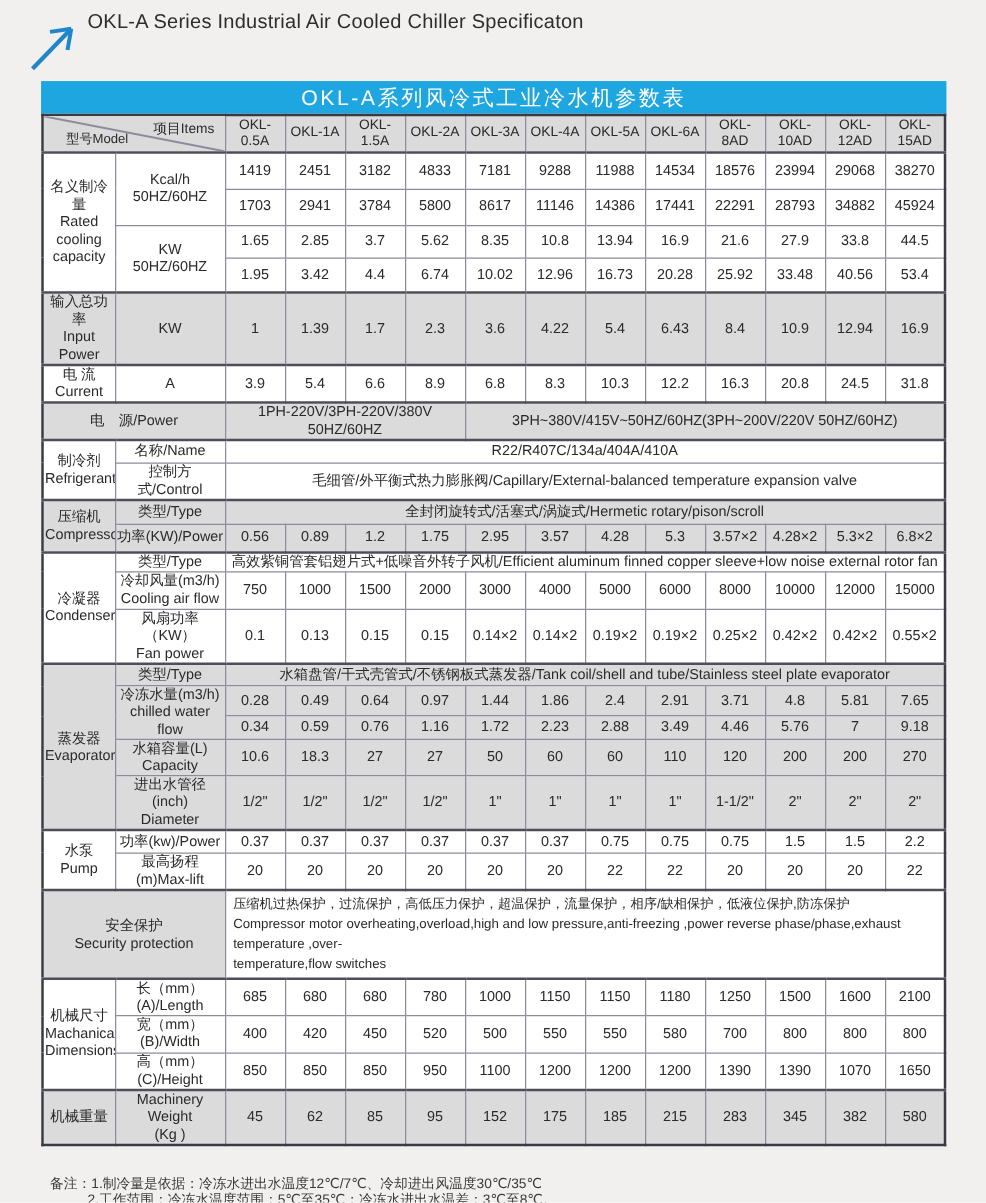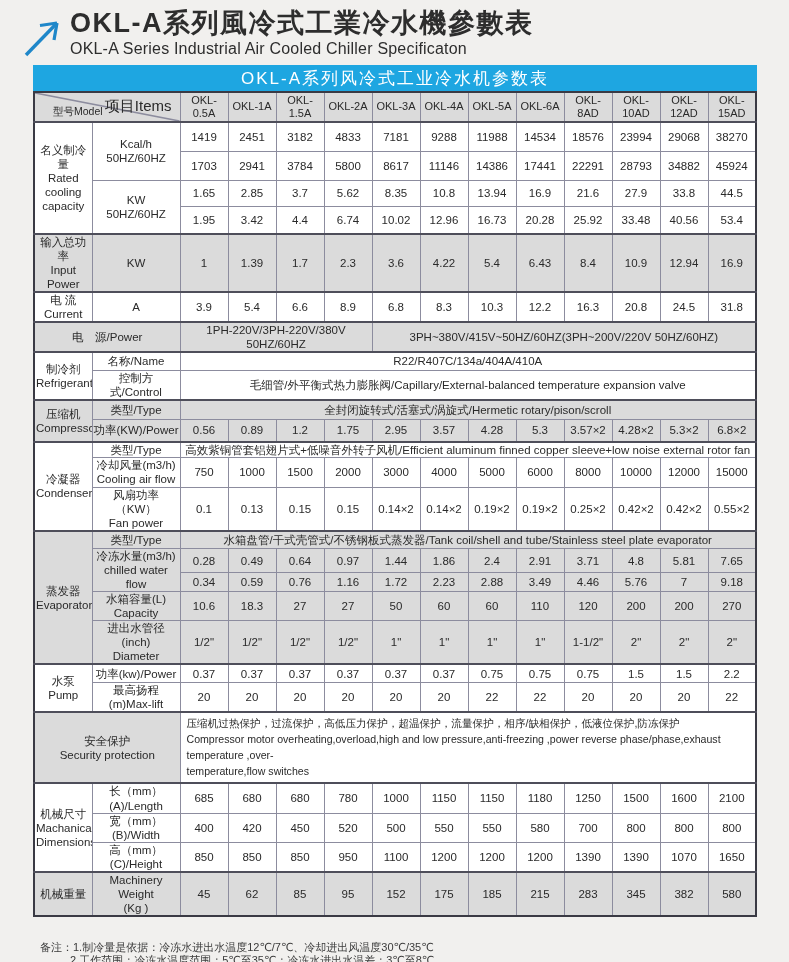--- a/index.html
+++ b/index.html
@@ -41,40 +41,39 @@
   tr.sect-top td, tr.sect-top th{border-top:2px solid #4e4e5a;}
   td.sec{font-size:11px;line-height:1.3;}
   td.item{font-size:10.8px;line-height:1.25;}
   td.full, td.spanc{font-size:10.6px;}
   td.full.left{text-align:left;padding:3px 6px;line-height:1.5;font-size:10.6px;}
   td.val{font-size:11.5px;}
 
   th.corner{position:relative;padding:0;}
   th.corner svg{position:absolute;left:0;top:0;width:100%;height:100%;}
   .corner-model{position:absolute;left:18px;bottom:3px;font-size:10.5px;}
-  .corner-items{position:absolute;right:8px;top:4px;font-size:15px;}
+  .corner-items{position:absolute;right:8px;top:4px;font-size:11px;}
 
   
   .notes{margin:24px 0 0 30px;font-size:11px;color:#3a3a3a;}
   .notes-zh{margin-left:10px;}
   .note-line{white-space:nowrap;line-height:13.4px;}
 </style>
 </head>
 <body>
 
 <div class="page">
 
   <div class="brand">
     <svg class="arrow" viewBox="0 0 40 48">
       <line x1="4" y1="45" x2="35" y2="13" stroke="#1f87c9" stroke-width="3.4"></line>
       <line x1="35" y1="13" x2="18" y2="15.5" stroke="#1f87c9" stroke-width="3.2"></line>
       <line x1="35" y1="13" x2="32" y2="30" stroke="#1f87c9" stroke-width="3.2"></line>
     </svg>
     <div class="brand-titles">
-      <div class="title-zh">OKL-A系列風冷式工業冷水機參數表</div>
       <div class="title-en">OKL-A Series Industrial Air Cooled Chiller Specificaton</div>
     </div>
   </div>
 
   <div class="table-wrap">
     <div class="caption-bar">OKL-A系列风冷式工业冷水机参数表</div>
     <table class="spec">
       <colgroup>
         <col style="width:58px">
           <col style="width:88px">

